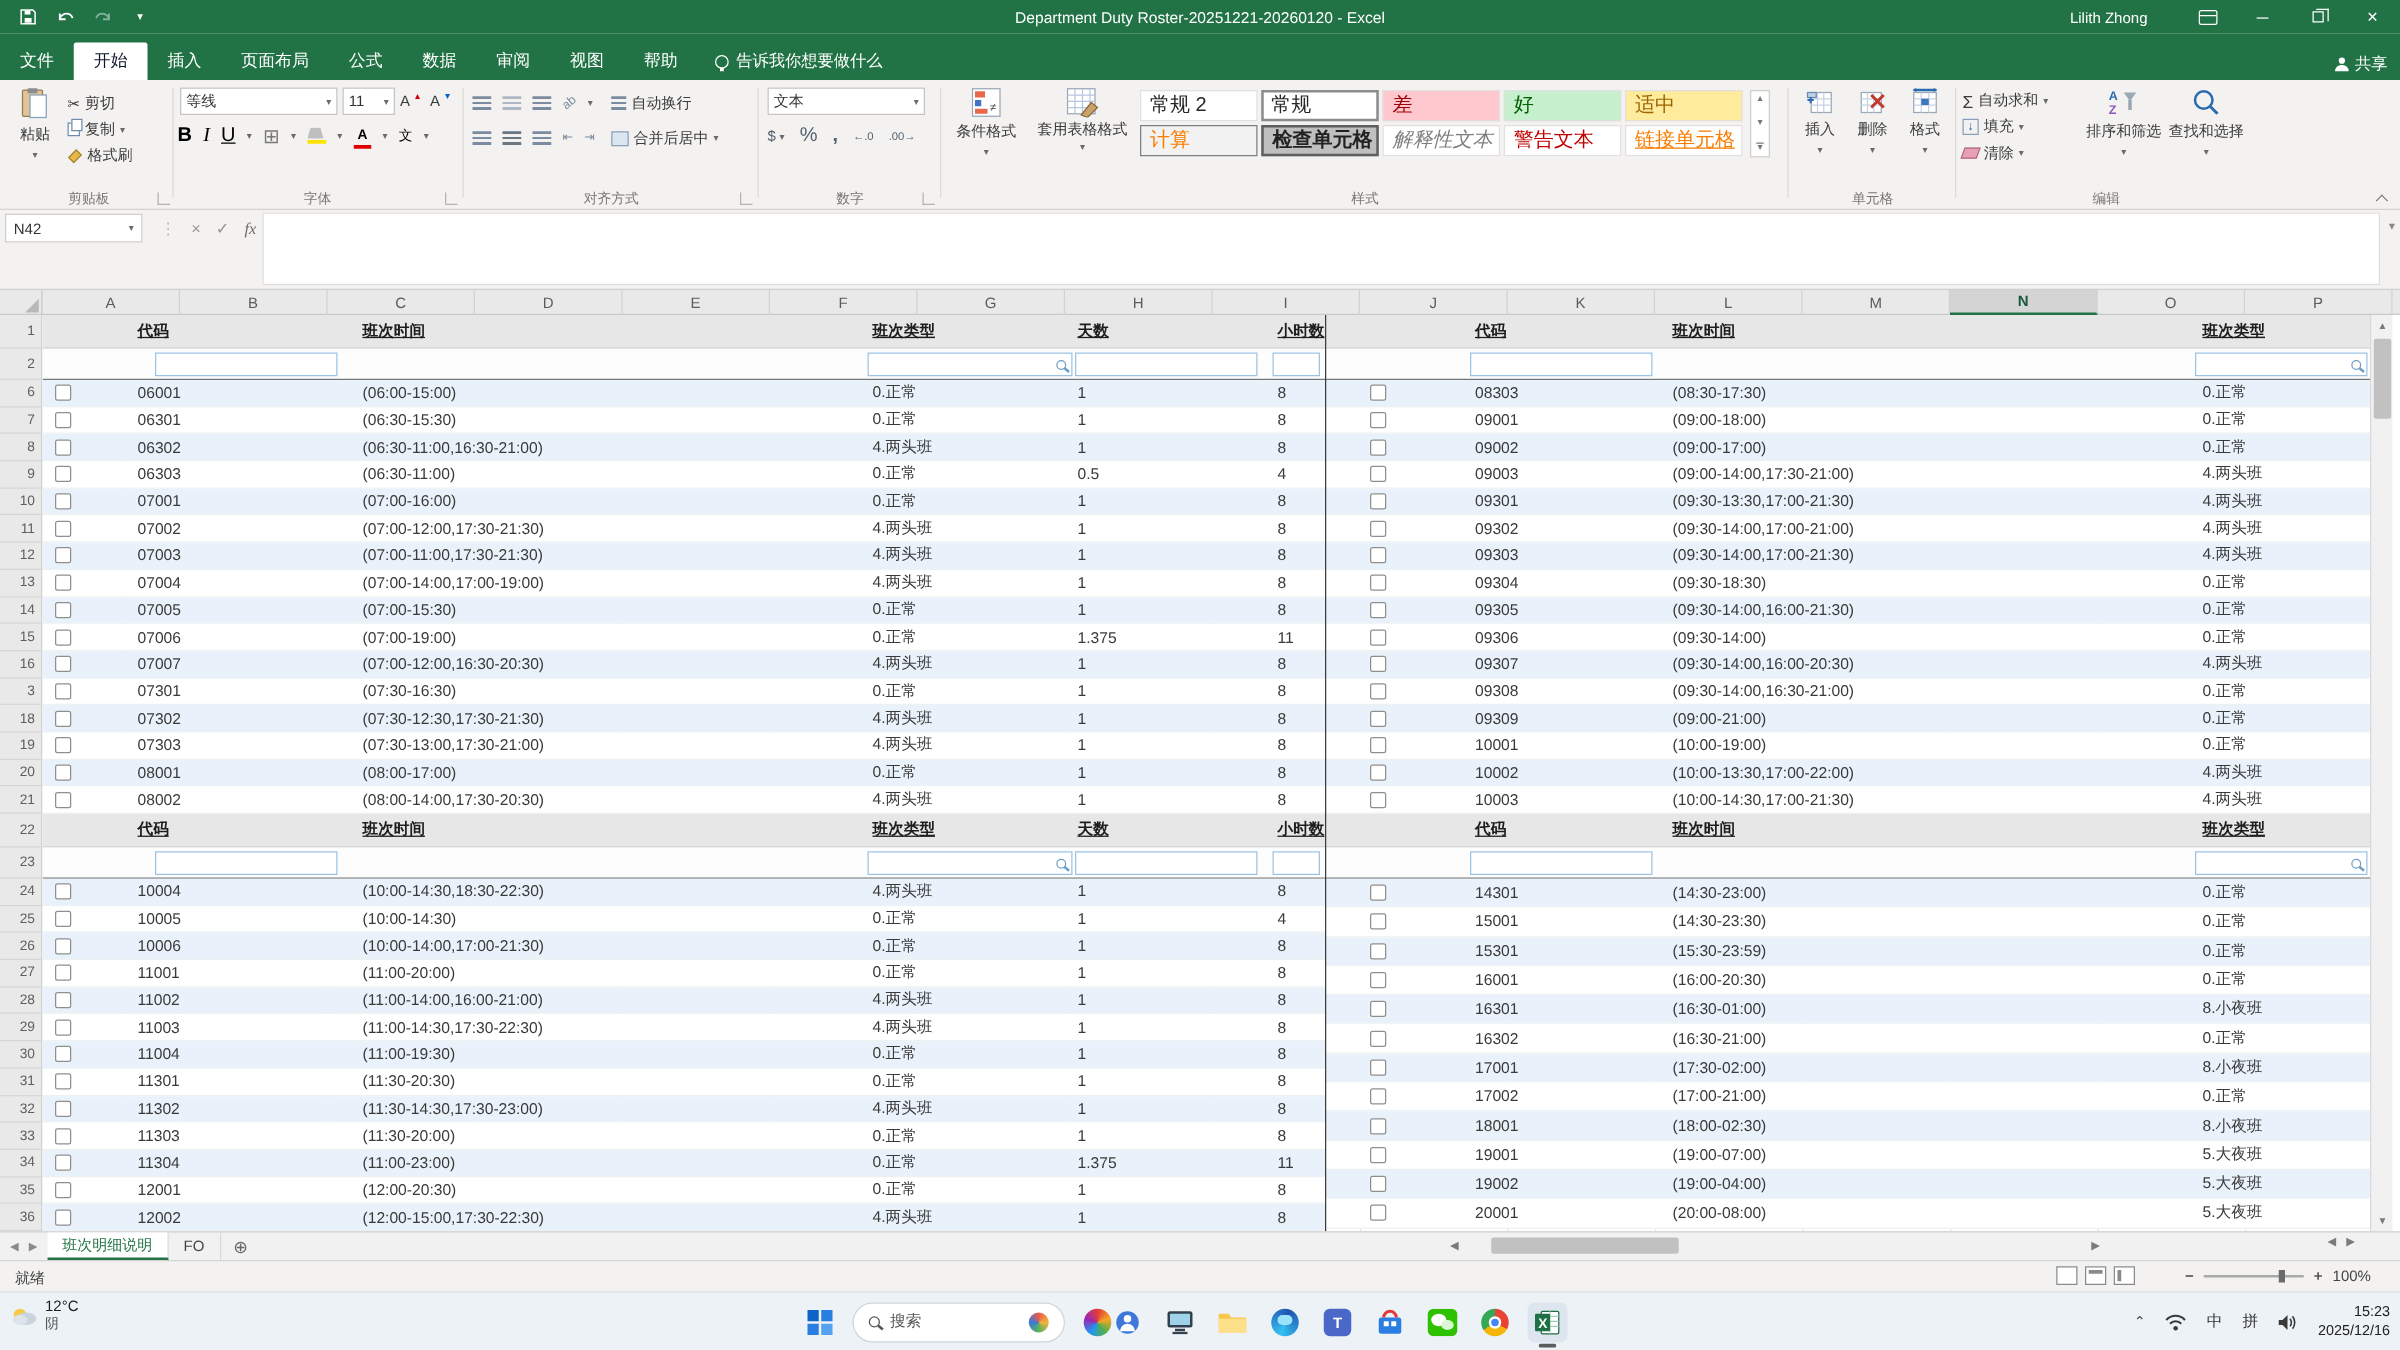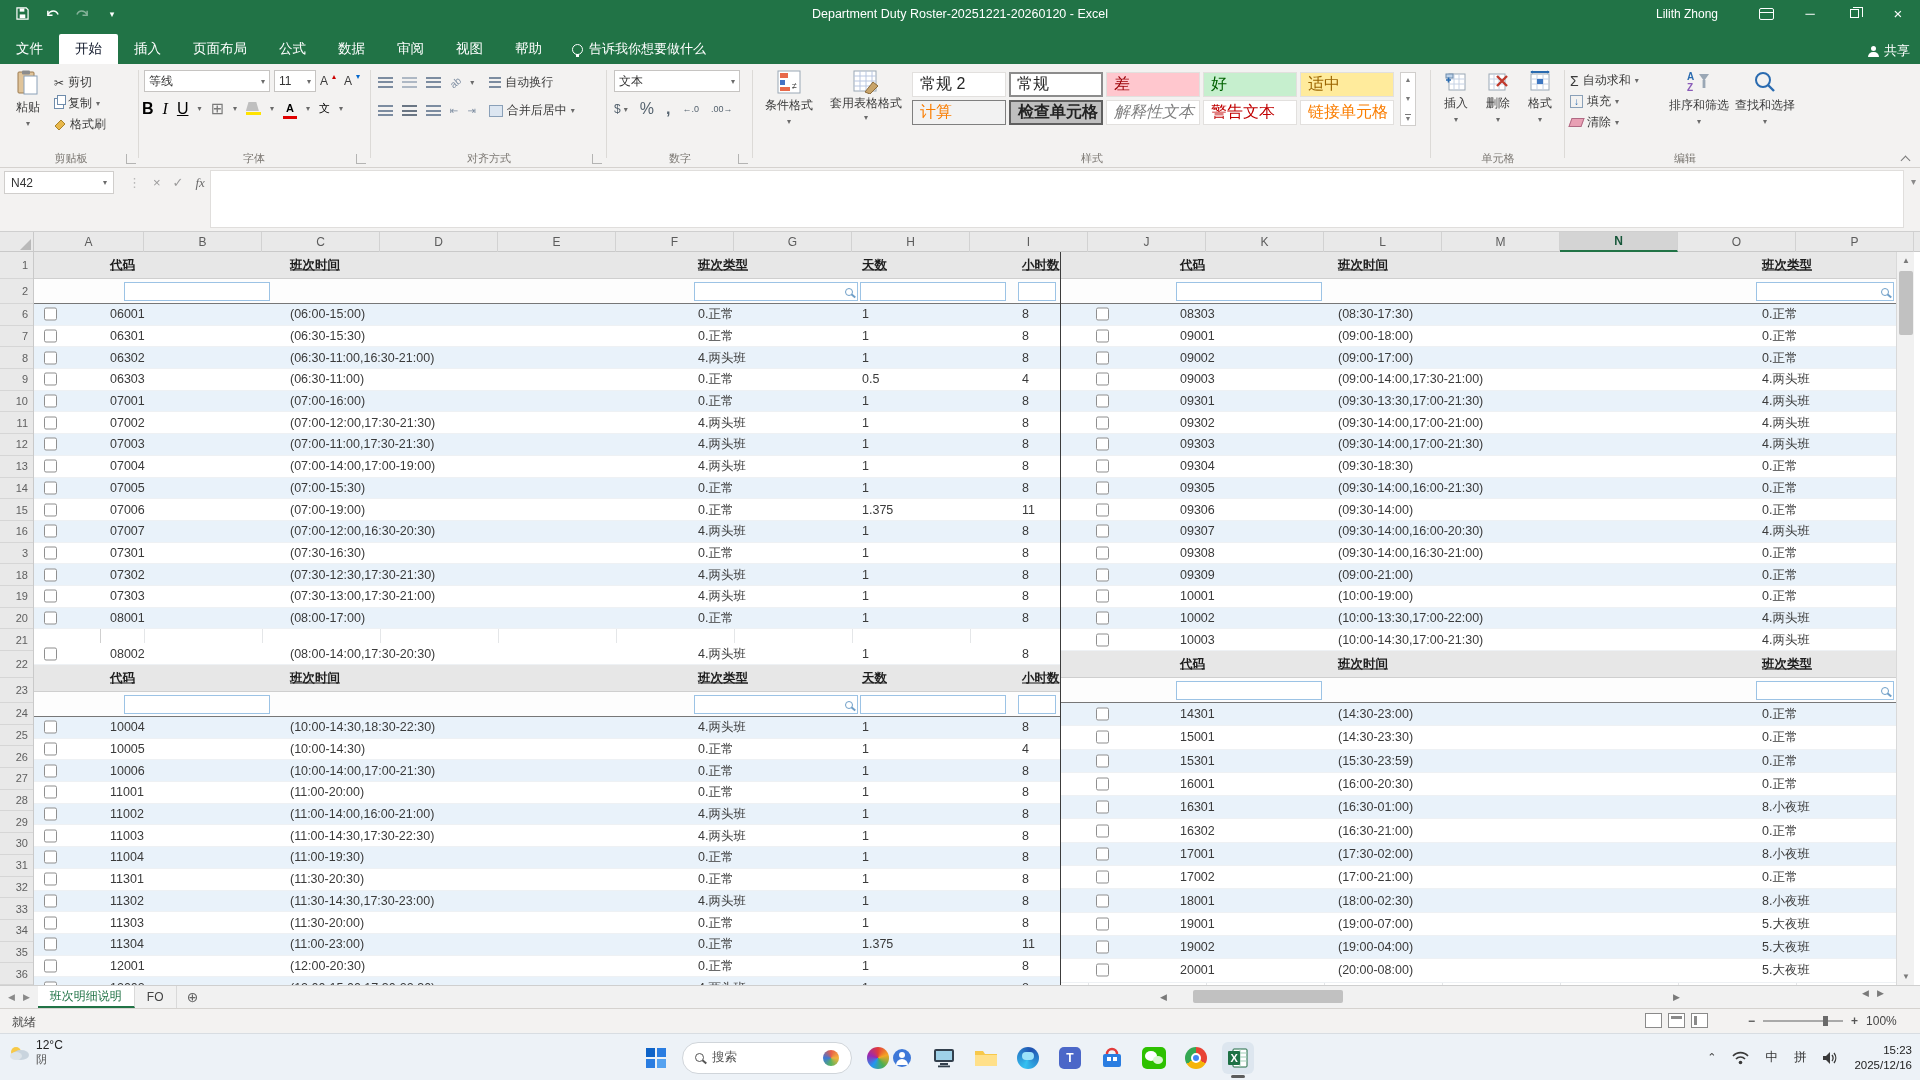--- a/index.html
+++ b/index.html
@@ -312,21 +312,21 @@
       <div id="chipGallery" style="position:absolute;left:154px;top:4px;width:480px;display:grid;grid-template-columns:repeat(5,96px);grid-auto-rows:27px;gap:1px;background:#f3f2f1;">
           <div class="chip">常规 2</div>
           <div class="chip sel">常规</div>
           <div class="chip" style="background: rgb(255, 199, 206); color: rgb(156, 0, 6);">差</div>
           <div class="chip" style="background: rgb(198, 239, 206); color: rgb(0, 97, 0);">好</div>
           <div class="chip" style="background: rgb(255, 235, 156); color: rgb(156, 101, 0);">适中</div>
           <div class="chip" style="background: rgb(242, 242, 242); color: rgb(250, 125, 0); border: 1px solid rgb(127, 127, 127);">计算</div>
           <div class="chip" style="background: rgb(191, 191, 191); color: rgb(34, 34, 34); border: 2px solid rgb(95, 95, 95); font-weight: bold;">检查单元格</div>
           <div class="chip" style="font-style: italic; color: rgb(127, 127, 127); font-family: &quot;Liberation Serif&quot;, serif;">解释性文本</div>
           <div class="chip" style="color: rgb(192, 0, 0);">警告文本</div>
-          <div class="chip" style="color: rgb(250, 125, 0); ">链接单元格</div>
+          <div class="chip" style="color: rgb(250, 125, 0); text-decoration: underline;">链接单元格</div>
         </div>
       <div style="position:absolute;left:642px;top:4px;width:16px;height:54px;border:1px solid #d0cecc;background:#fff;display:flex;flex-direction:column;align-items:center;justify-content:space-between;padding:3px 0;color:#7a7a7a;font-size:7px;">
         <span>▲</span>
           <span>▼</span>
           <span style="border-top:1px solid #7a7a7a;">▼</span>
       </div>
       <div class="glabel">样式</div>
     </div>
     <div class="gsep" style="left:1430px;"></div>
 
@@ -628,21 +628,21 @@
           <div class="cellv" style="left: 988px;">8</div>
         </div>
         <div class="trow row-blue" style="height: 21.7px; border-bottom: 1px solid rgb(238, 241, 244);">
           <div class="cb" style="left: 10px;"></div>
           <div class="cellv" style="left: 76px;">08001</div>
           <div class="cellv" style="left: 256px;">(08:00-17:00)</div>
           <div class="cellv" style="left: 664px;">0.正常</div>
           <div class="cellv" style="left: 828px;">1</div>
           <div class="cellv" style="left: 988px;">8</div>
         </div>
-        <div class="trow row-white" style="height: 21.7px; border-bottom: 1px solid rgb(238, 241, 244); margin-top: 14px;">
+        <div class="trow row-white" style="height: 21.7px; border-bottom: 1px solid rgb(238, 241, 244);">
           <div class="cb" style="left: 10px;"></div>
           <div class="cellv" style="left: 76px;">08002</div>
           <div class="cellv" style="left: 256px;">(08:00-14:00,17:30-20:30)</div>
           <div class="cellv" style="left: 664px;">4.两头班</div>
           <div class="cellv" style="left: 828px;">1</div>
           <div class="cellv" style="left: 988px;">8</div>
         </div>
         <div class="trow thead-row" style="height: 27px;">
           <div class="hlabel" style="left: 76px;">代码</div>
           <div class="hlabel" style="left: 256px;">班次时间</div>

